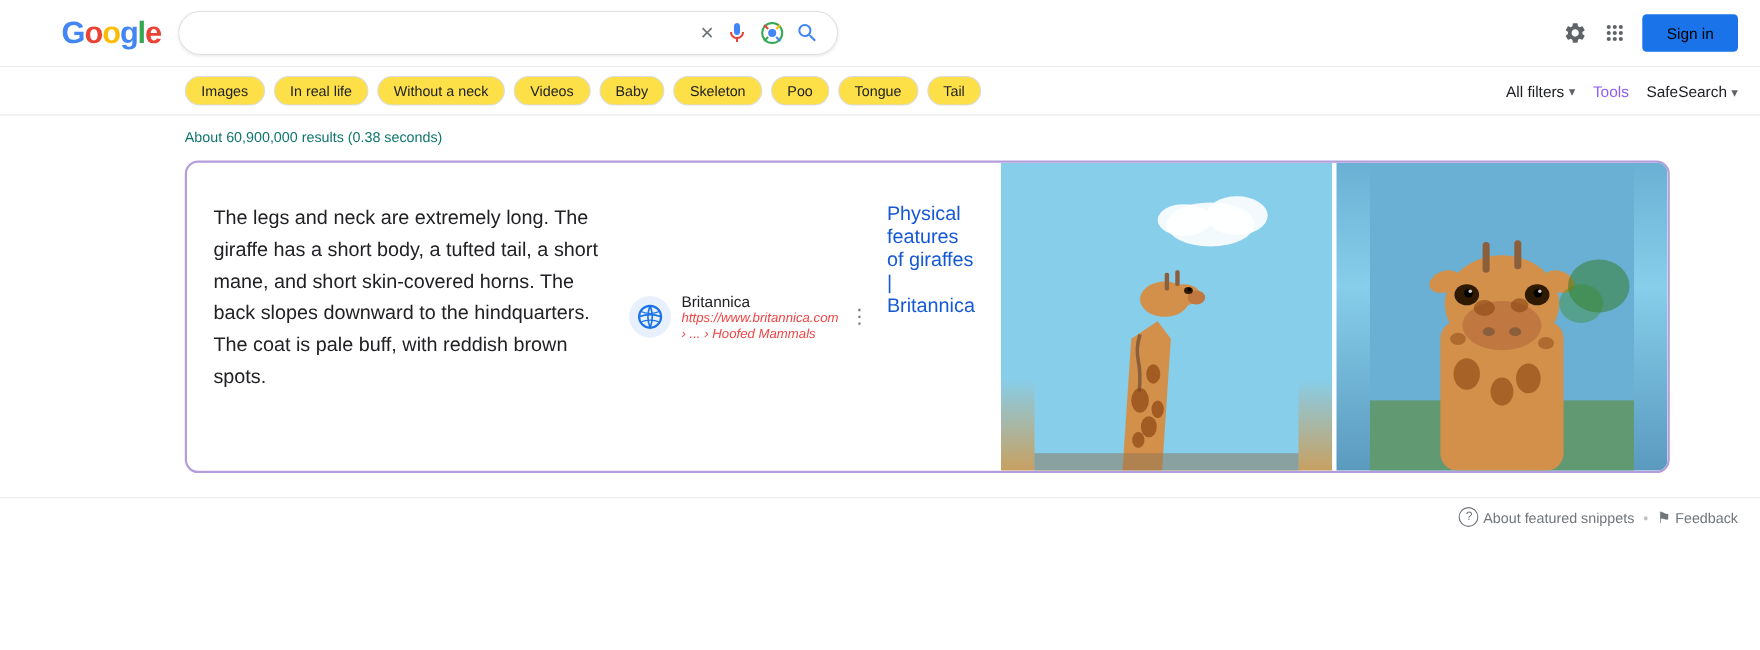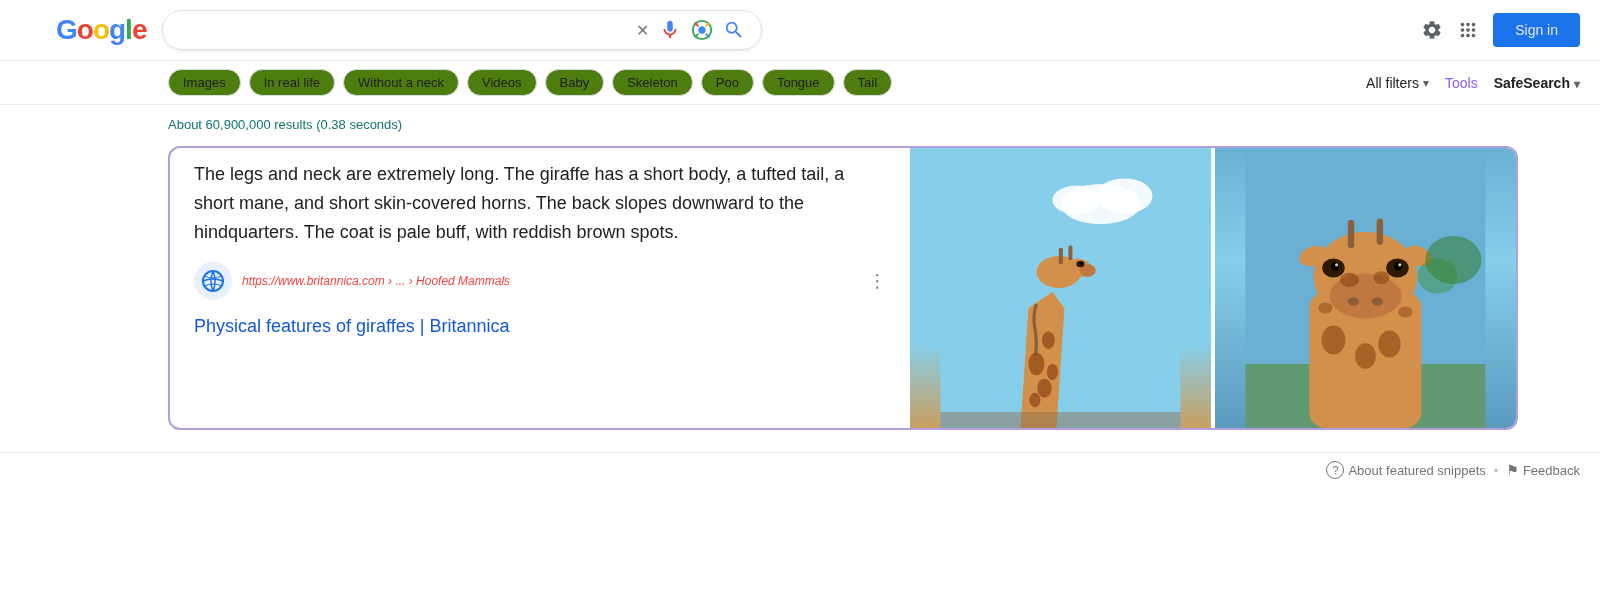--- a/index.html
+++ b/index.html
@@ -62,21 +62,21 @@
     }
 
     .header-right {
       display: flex;
       align-items: center;
       gap: 14px;
       margin-left: auto;
     }
     .sign-in-btn {
       background: #1a73e8;
-      color: #e5e5e5;
+      color: #000000;
       border: none;
       border-radius: 4px;
       padding: 9px 22px;
       font-size: 14px;
       font-weight: 500;
       cursor: pointer;
     }
 
     
     .filters-bar {
@@ -86,21 +86,21 @@
       gap: 8px;
       border-bottom: 1px solid #e8eaed;
     }
     .filter-chip {
       border: 1px solid #dadce0;
       border-radius: 20px;
       padding: 5px 14px;
       font-size: 13px;
       cursor: pointer;
       white-space: nowrap;
-      background: #4d7c0f;
+      background: #fde047;
       color: #202124;
     }
 
     .filters-right {
       margin-left: auto;
       display: flex;
       align-items: center;
       gap: 16px;
       color: #202124;
       font-size: 14px;
@@ -125,21 +125,20 @@
     }
     .safesearch-btn {
       display: flex;
       align-items: flex-end;
       gap: 4px;
       cursor: pointer;
       background: none;
       border: none;
       font-size: 14px;
       color: #202124;
-      font-weight: bold;
     }
 
     
     .results-area {
       padding: 12px 20px 12px 168px;
     }
     .results-count {
       color: #0f766e;
       font-size: 13px;
       margin-bottom: 14px;
@@ -148,23 +147,23 @@
     
     .featured-snippet {
       border: 2px solid #b39ddb;
       border-radius: 12px;
       display: flex;
       overflow: hidden;
       max-width: 1350px;
     }
     .snippet-text-area {
       flex: 0 0 55%;
-      padding: 12px 24px;
-      display: flex;
-      flex-direction: column;
+      padding: 36px 24px;
+      display: flex;
+      flex-direction: row;
       gap: 16px;
     }
     .snippet-description {
       font-size: 18px;
       line-height: 1.6;
       color: #202124;
     }
     .snippet-source {
       display: flex;
       align-items: center;
@@ -354,20 +353,21 @@
           <svg width="24" height="24" viewBox="0 0 24 24">
             <circle cx="12" cy="12" r="10" fill="none" stroke="#1a73e8" stroke-width="2"></circle>
             <path d="M12 2 Q14 7 14 12 Q14 17 12 22" stroke="#1a73e8" stroke-width="1.5" fill="none"></path>
             <path d="M12 2 Q10 7 10 12 Q10 17 12 22" stroke="#1a73e8" stroke-width="1.5" fill="none"></path>
             <path d="M2 12 Q7 10 12 10 Q17 10 22 12" stroke="#1a73e8" stroke-width="1.5" fill="none"></path>
             <path d="M3 7 Q7.5 9 12 9 Q16.5 9 21 7" stroke="#1a73e8" stroke-width="1" fill="none"></path>
             <path d="M3 17 Q7.5 15 12 15 Q16.5 15 21 17" stroke="#1a73e8" stroke-width="1" fill="none"></path>
           </svg>
         </div>
         <div class="source-info">
+          <span class="source-name">Britannica</span>
           <span class="source-url">https://www.britannica.com › ... › Hoofed Mammals</span>
         </div>
         <button class="source-more-btn" title="More options">⋮</button>
       </div>
 
       <a href="#" class="snippet-link">Physical features of giraffes | Britannica</a>
     </div>
 
     <div class="snippet-images">
 

